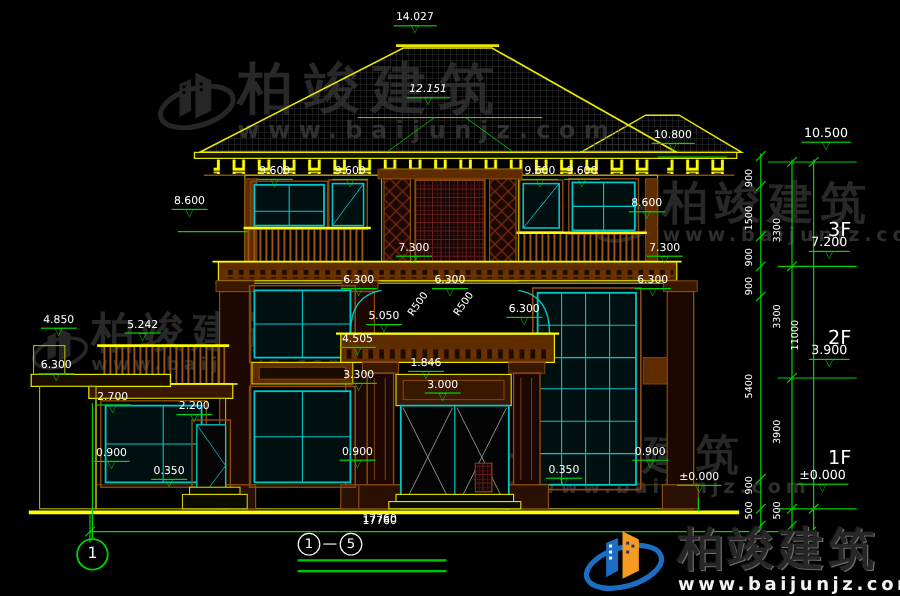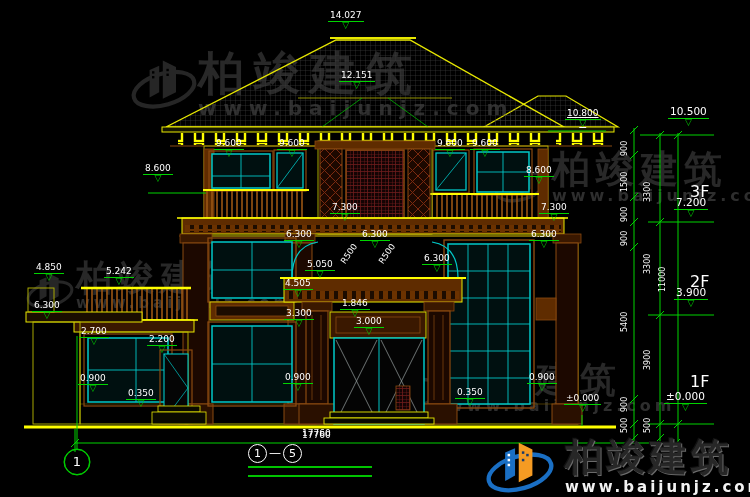--- a/index.html
+++ b/index.html
@@ -362,25 +362,25 @@
       </g>
       <circle cx="77" cy="462" r="13"></circle>
     </g>
   </svg>
 
   <div id="labels">
       <div class="lb lvl" style="left: 328px; top: 11px;">
         <span class="tx">14.027</span>
         <span class="mk">▽</span>
       </div>
-      <div class="lb lvl" style="left: 339px; top: 71px;">
+      <div class="lb lvl" style="left: 339px; top: 71px; font-style: italic;">
         <span class="tx">12.151</span>
         <span class="mk">▽</span>
       </div>
-      <div class="lb lvl" style="left: 565px; top: 109px; text-decoration: underline;">
+      <div class="lb lvl" style="left: 543px; top: 109px;">
         <span class="tx">10.800</span>
         <span class="mk">▽</span>
       </div>
       <div class="lb biglvl" style="left: 668px; top: 106px;">
         <span class="tx">10.500</span>
         <span class="mk">▽</span>
       </div>
       <div class="lb lvl" style="left: 214px; top: 139px;">
         <span class="tx">9.600</span>
         <span class="mk">▽</span>

